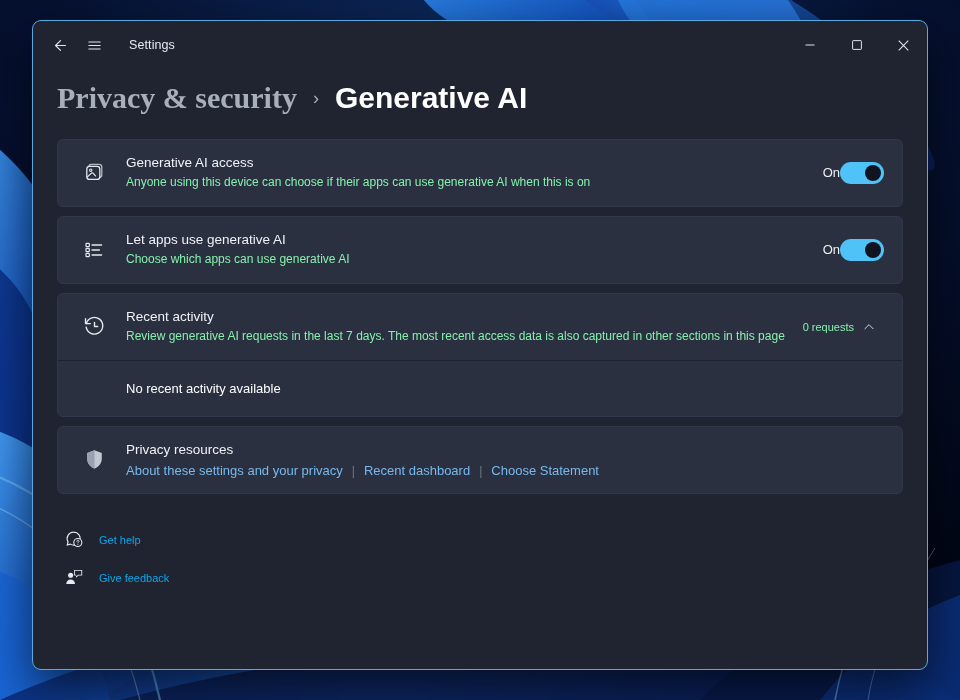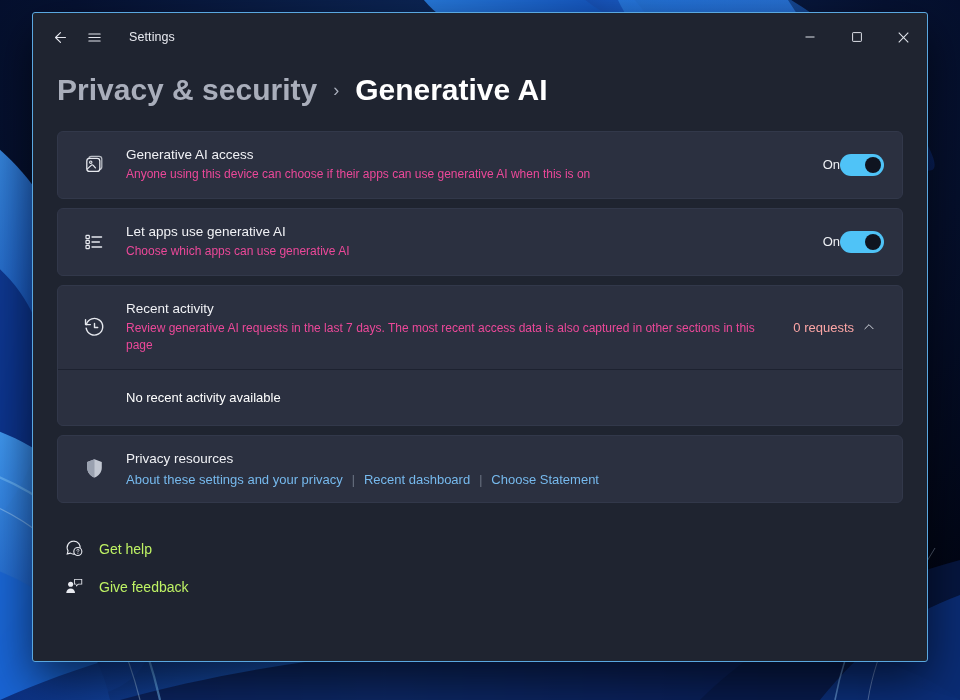--- a/index.html
+++ b/index.html
@@ -18,25 +18,25 @@
     height: 700px;
     background: #020512;
     overflow: hidden;
   }
   #wallpaper { position: absolute; inset: 0; }
 
   
   #window {
     position: absolute;
     left: 32px;
-    top: 12px;
+    top: 20px;
     width: 896px;
     height: 650px;
     background: #1f2430;
-    border-radius: 3px;
+    border-radius: 9px;
     border: 1px solid #5aa8e0;
     box-shadow: 0 18px 48px rgba(0,0,0,0.62);
     overflow: hidden;
   }
 
   
   #titlebar {
     height: 48px;
     display: flex;
     align-items: center;
@@ -75,20 +75,21 @@
     align-items: baseline;
     padding: 10px 0 0 24px;
     gap: 0;
   }
   #crumb-parent {
     font-size: 30px;
     font-weight: 600;
     color: #a9aebb;
     cursor: pointer;
     line-height: 1.25;
+    font-family: Liberation Serif, serif;
   }
   #crumb-sep {
     font-size: 18px;
     color: #a9aebb;
     margin: 0 16px;
     position: relative;
     top: -4px;
   }
   #crumb-current {
     font-size: 30px;
@@ -125,21 +126,21 @@
     margin-right: 14px;
   }
   .row-text { flex: 1; min-width: 0; }
   .row-title {
     font-size: 13.5px;
     color: #f0f1f5;
     line-height: 1.35;
   }
   .row-sub {
     font-size: 12px;
-    color: #ec4899;
+    color: #86efac;
     line-height: 1.45;
     margin-top: 2px;
   }
   .row-right {
     display: flex;
     align-items: center;
     margin-left: 14px;
   }
   .toggle-label {
     font-size: 13px;
@@ -157,22 +158,22 @@
   }
   .switch .knob {
     position: absolute;
     right: 3px; top: 3px;
     width: 16px; height: 16px;
     border-radius: 50%;
     background: #0f1420;
   }
 
   .count-label {
-    font-size: 13px;
-    color: #fca5a5;
+    font-size: 11px;
+    color: #86efac;
     white-space: nowrap;
   }
   .chev {
     width: 30px; height: 30px;
     display: flex; align-items: center; justify-content: center;
     color: #dfe2e9;
     cursor: pointer;
     border-radius: 4px;
   }
 
@@ -215,22 +216,22 @@
     height: 38px;
     cursor: pointer;
   }
   .foot-icon {
     width: 34px; min-width: 34px;
     display: flex; align-items: center; justify-content: center;
     color: #e8eaf0;
     margin-right: 8px;
   }
   .foot-text {
-    font-size: 14px;
-    color: #bef264;
+    font-size: 11px;
+    color: #0ea5e9;
   }
 </style>
 </head>
 <body>
 
 <div id="desktop">
 
   <svg id="wallpaper" viewBox="0 0 960 700" preserveAspectRatio="none">
     <defs>
       <radialGradient id="bgGlow" cx="50%" cy="8%" r="95%">

